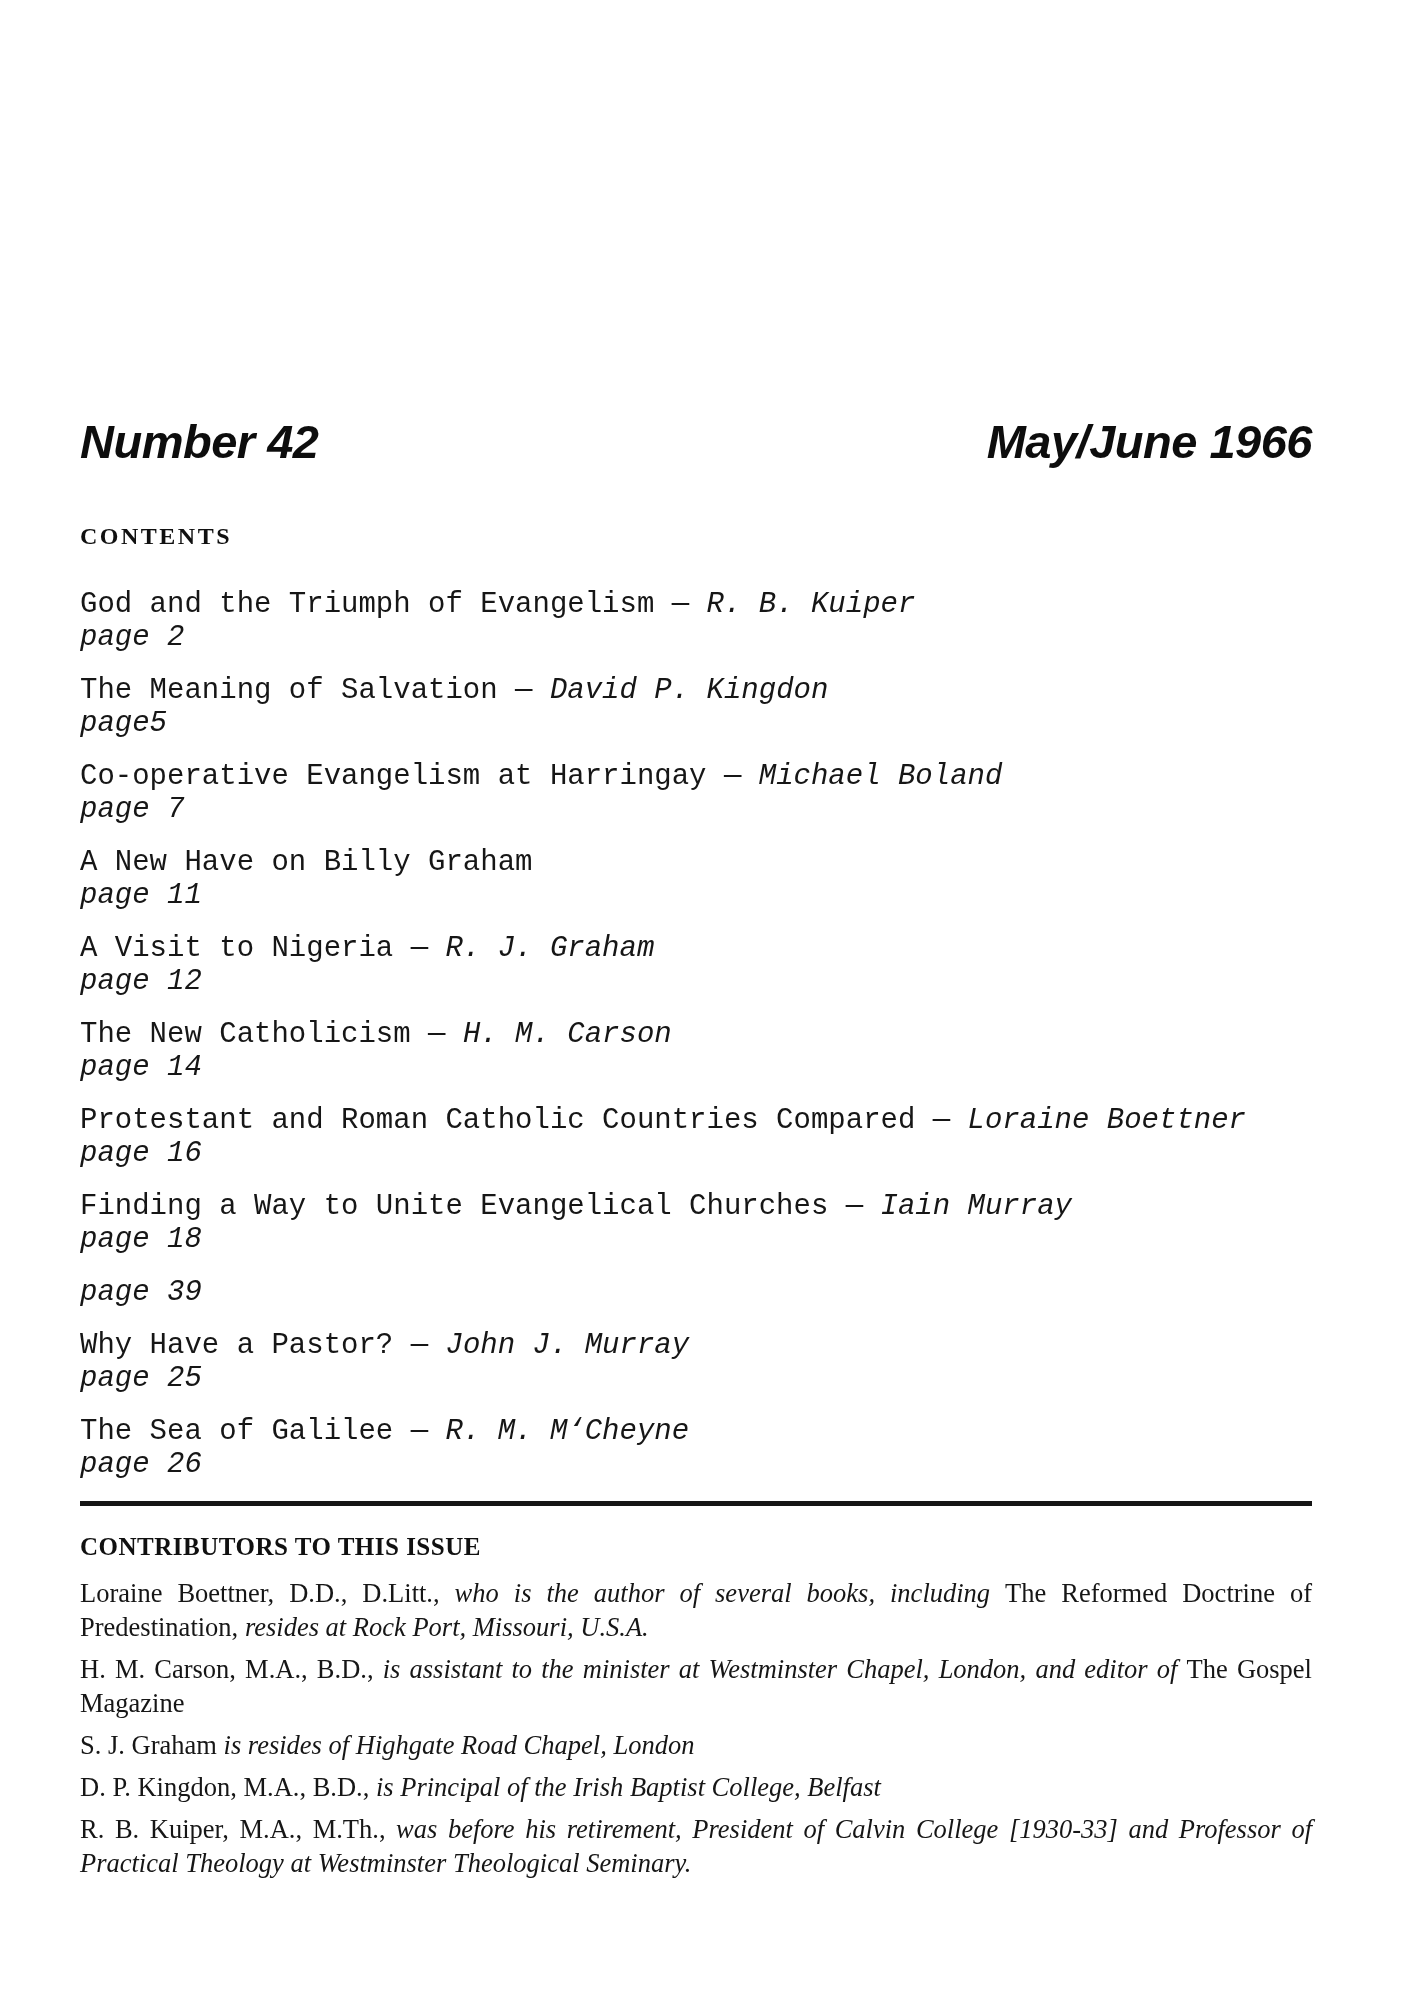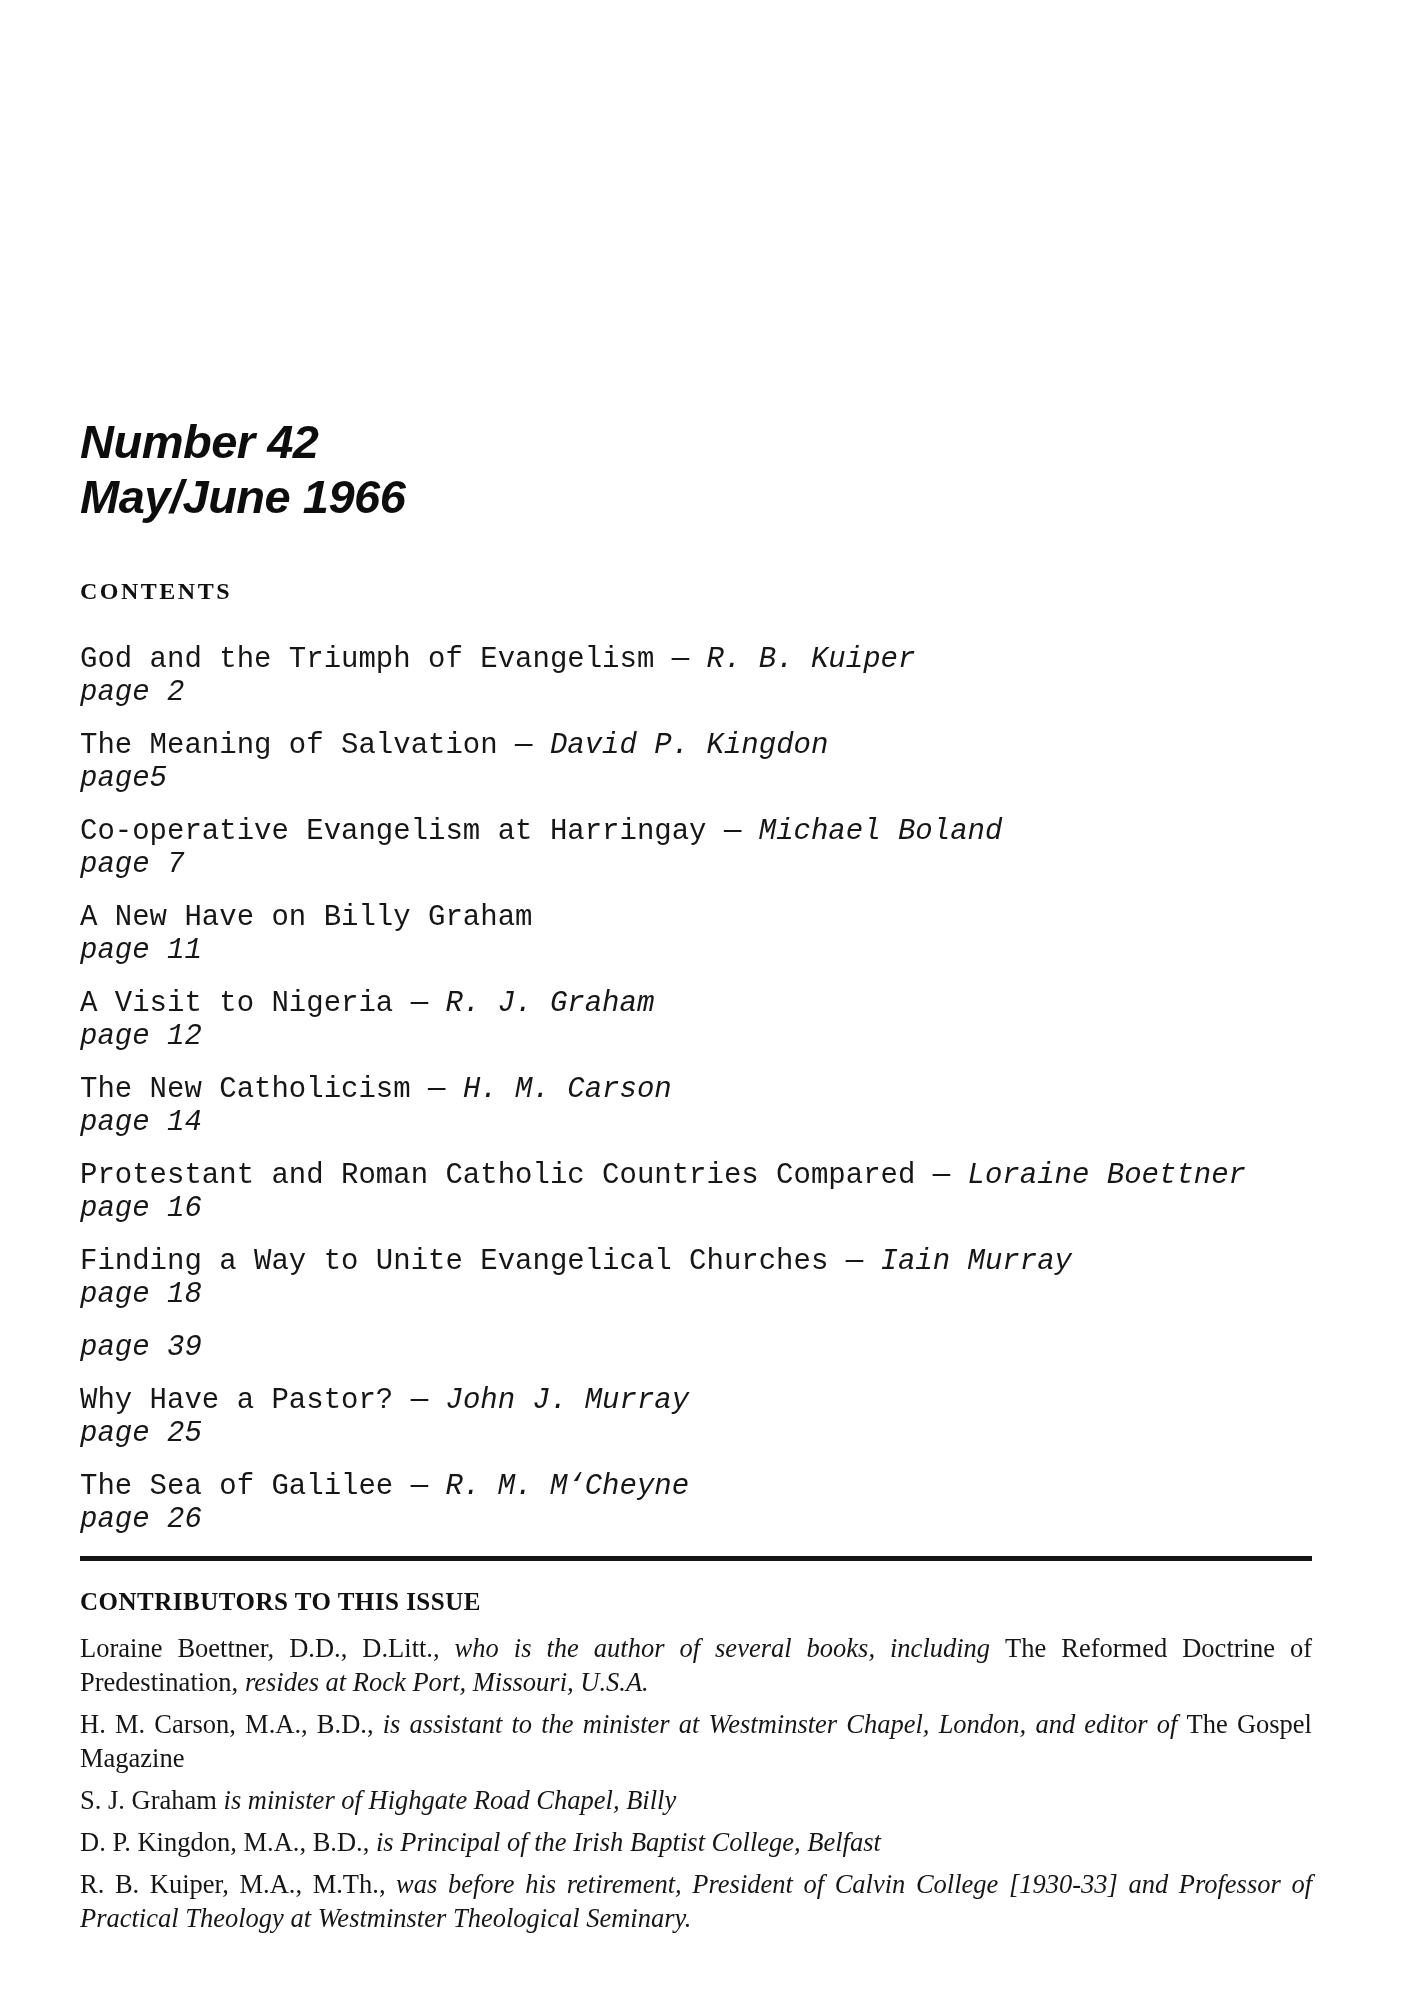--- a/index.html
+++ b/index.html
@@ -39,21 +39,20 @@
 
   
   .content { position:absolute; left:80px; top:414px; width:1232px; }
 
   .issue-row {
     display:flex; justify-content:space-between; align-items:baseline;
     font-family:"Liberation Sans", sans-serif;
     font-weight:700; font-style:italic;
     font-size:47px; letter-spacing:-0.5px;
     color:#0d0d0d;
-    flex-direction:column;
   }
 
   .contents-heading {
     margin-top:54px;
     font-size:24px; font-weight:700; letter-spacing:2.5px;
     color:#101010;
   }
 
   .toc { margin-top:38px; }
   .toc-entry { margin-bottom:20px; font-size:29px; line-height:33px;font-family:Liberation Mono, monospace; }
@@ -151,21 +150,21 @@
     <div class="divider"></div>
 
     <div class="contrib-heading">CONTRIBUTORS TO THIS ISSUE</div>
 
     <div class="contribs">
 
       <p class="contrib"><span>Loraine Boettner, D.D., D.Litt., </span><span class="it">who is the author of several books, including </span><span>The Reformed Doctrine of Predestination, </span><span class="it">resides at Rock Port, Missouri, U.S.A.</span></p>
 
       <p class="contrib"><span>H. M. Carson, M.A., B.D., </span><span class="it">is assistant to the minister at Westminster Chapel, London, and editor of </span><span>The Gospel Magazine</span></p>
 
-      <p class="contrib"><span>S. J. Graham </span><span class="it">is minister of Highgate Road Chapel, Billy</span></p>
+      <p class="contrib"><span>S. J. Graham </span><span class="it">is resides of Highgate Road Chapel, London</span></p>
 
       <p class="contrib"><span>D. P. Kingdon, M.A., B.D., </span><span class="it">is Principal of the Irish Baptist College, Belfast</span></p>
 
       <p class="contrib"><span>R. B. Kuiper, M.A., M.Th., </span><span class="it">was before his retirement, President of Calvin College [1930-33] and Professor of Practical Theology at Westminster Theological Seminary.</span></p>
 
     </div>
 
   </div>
 
 </div>

